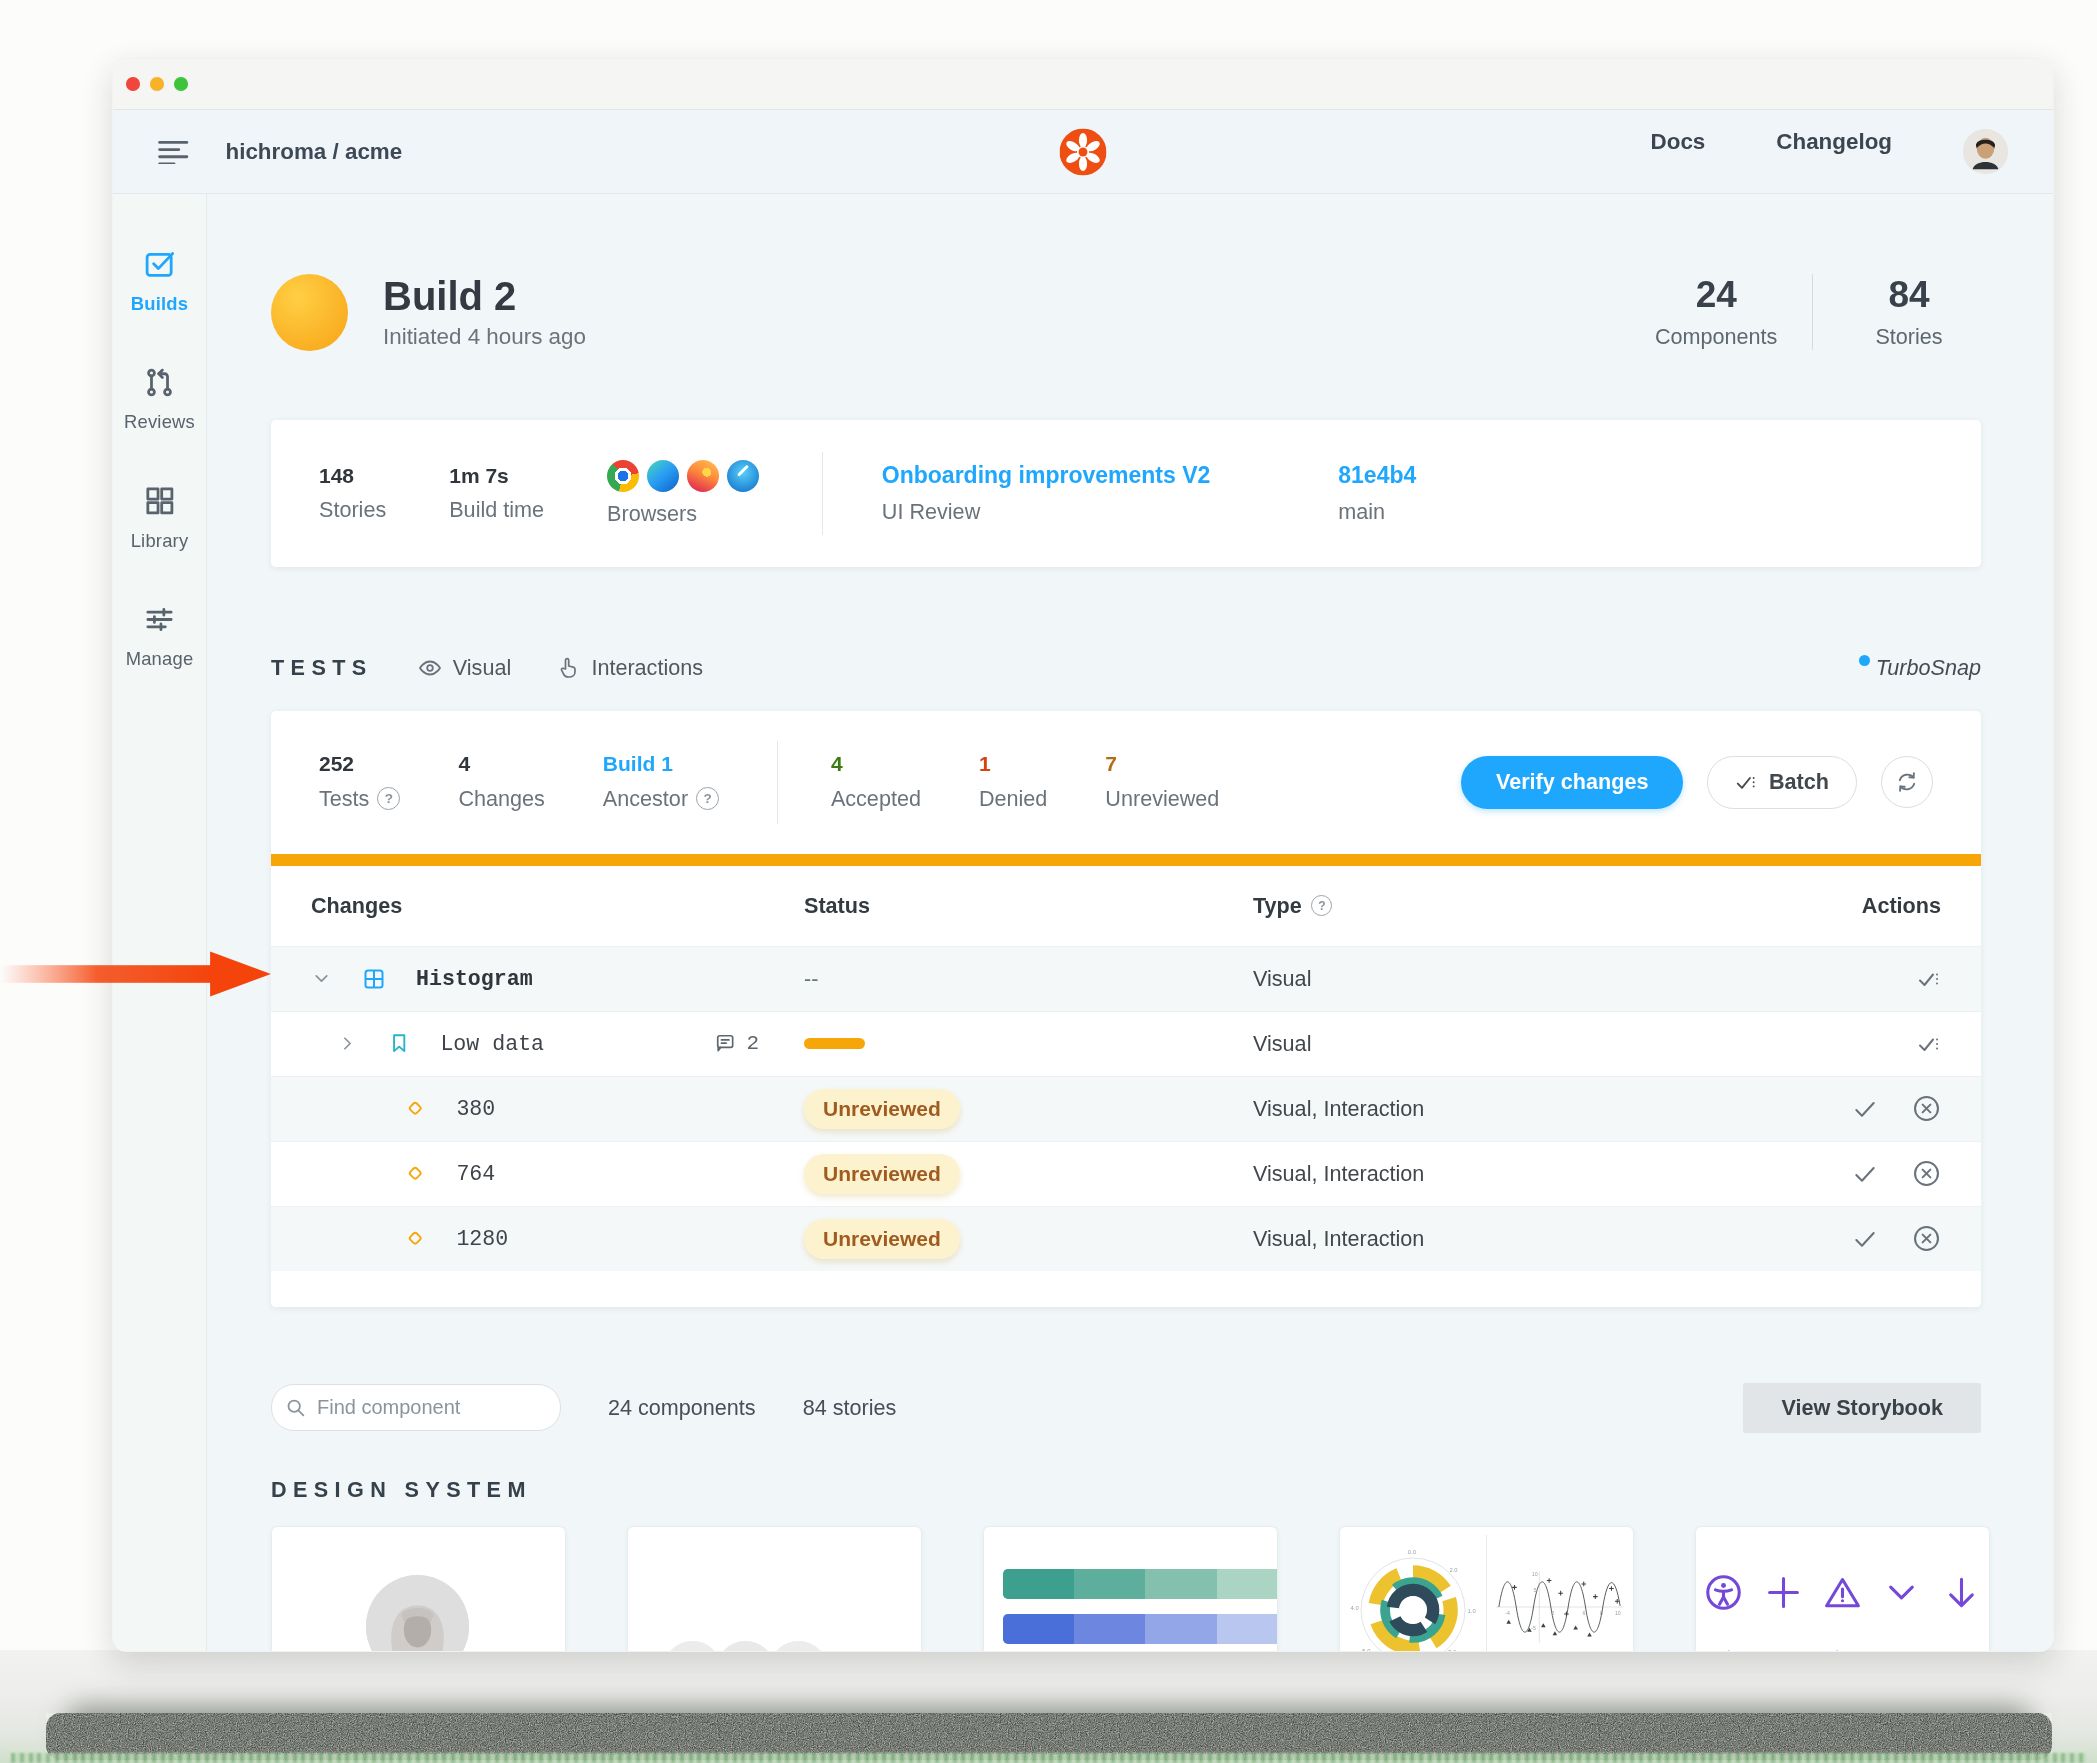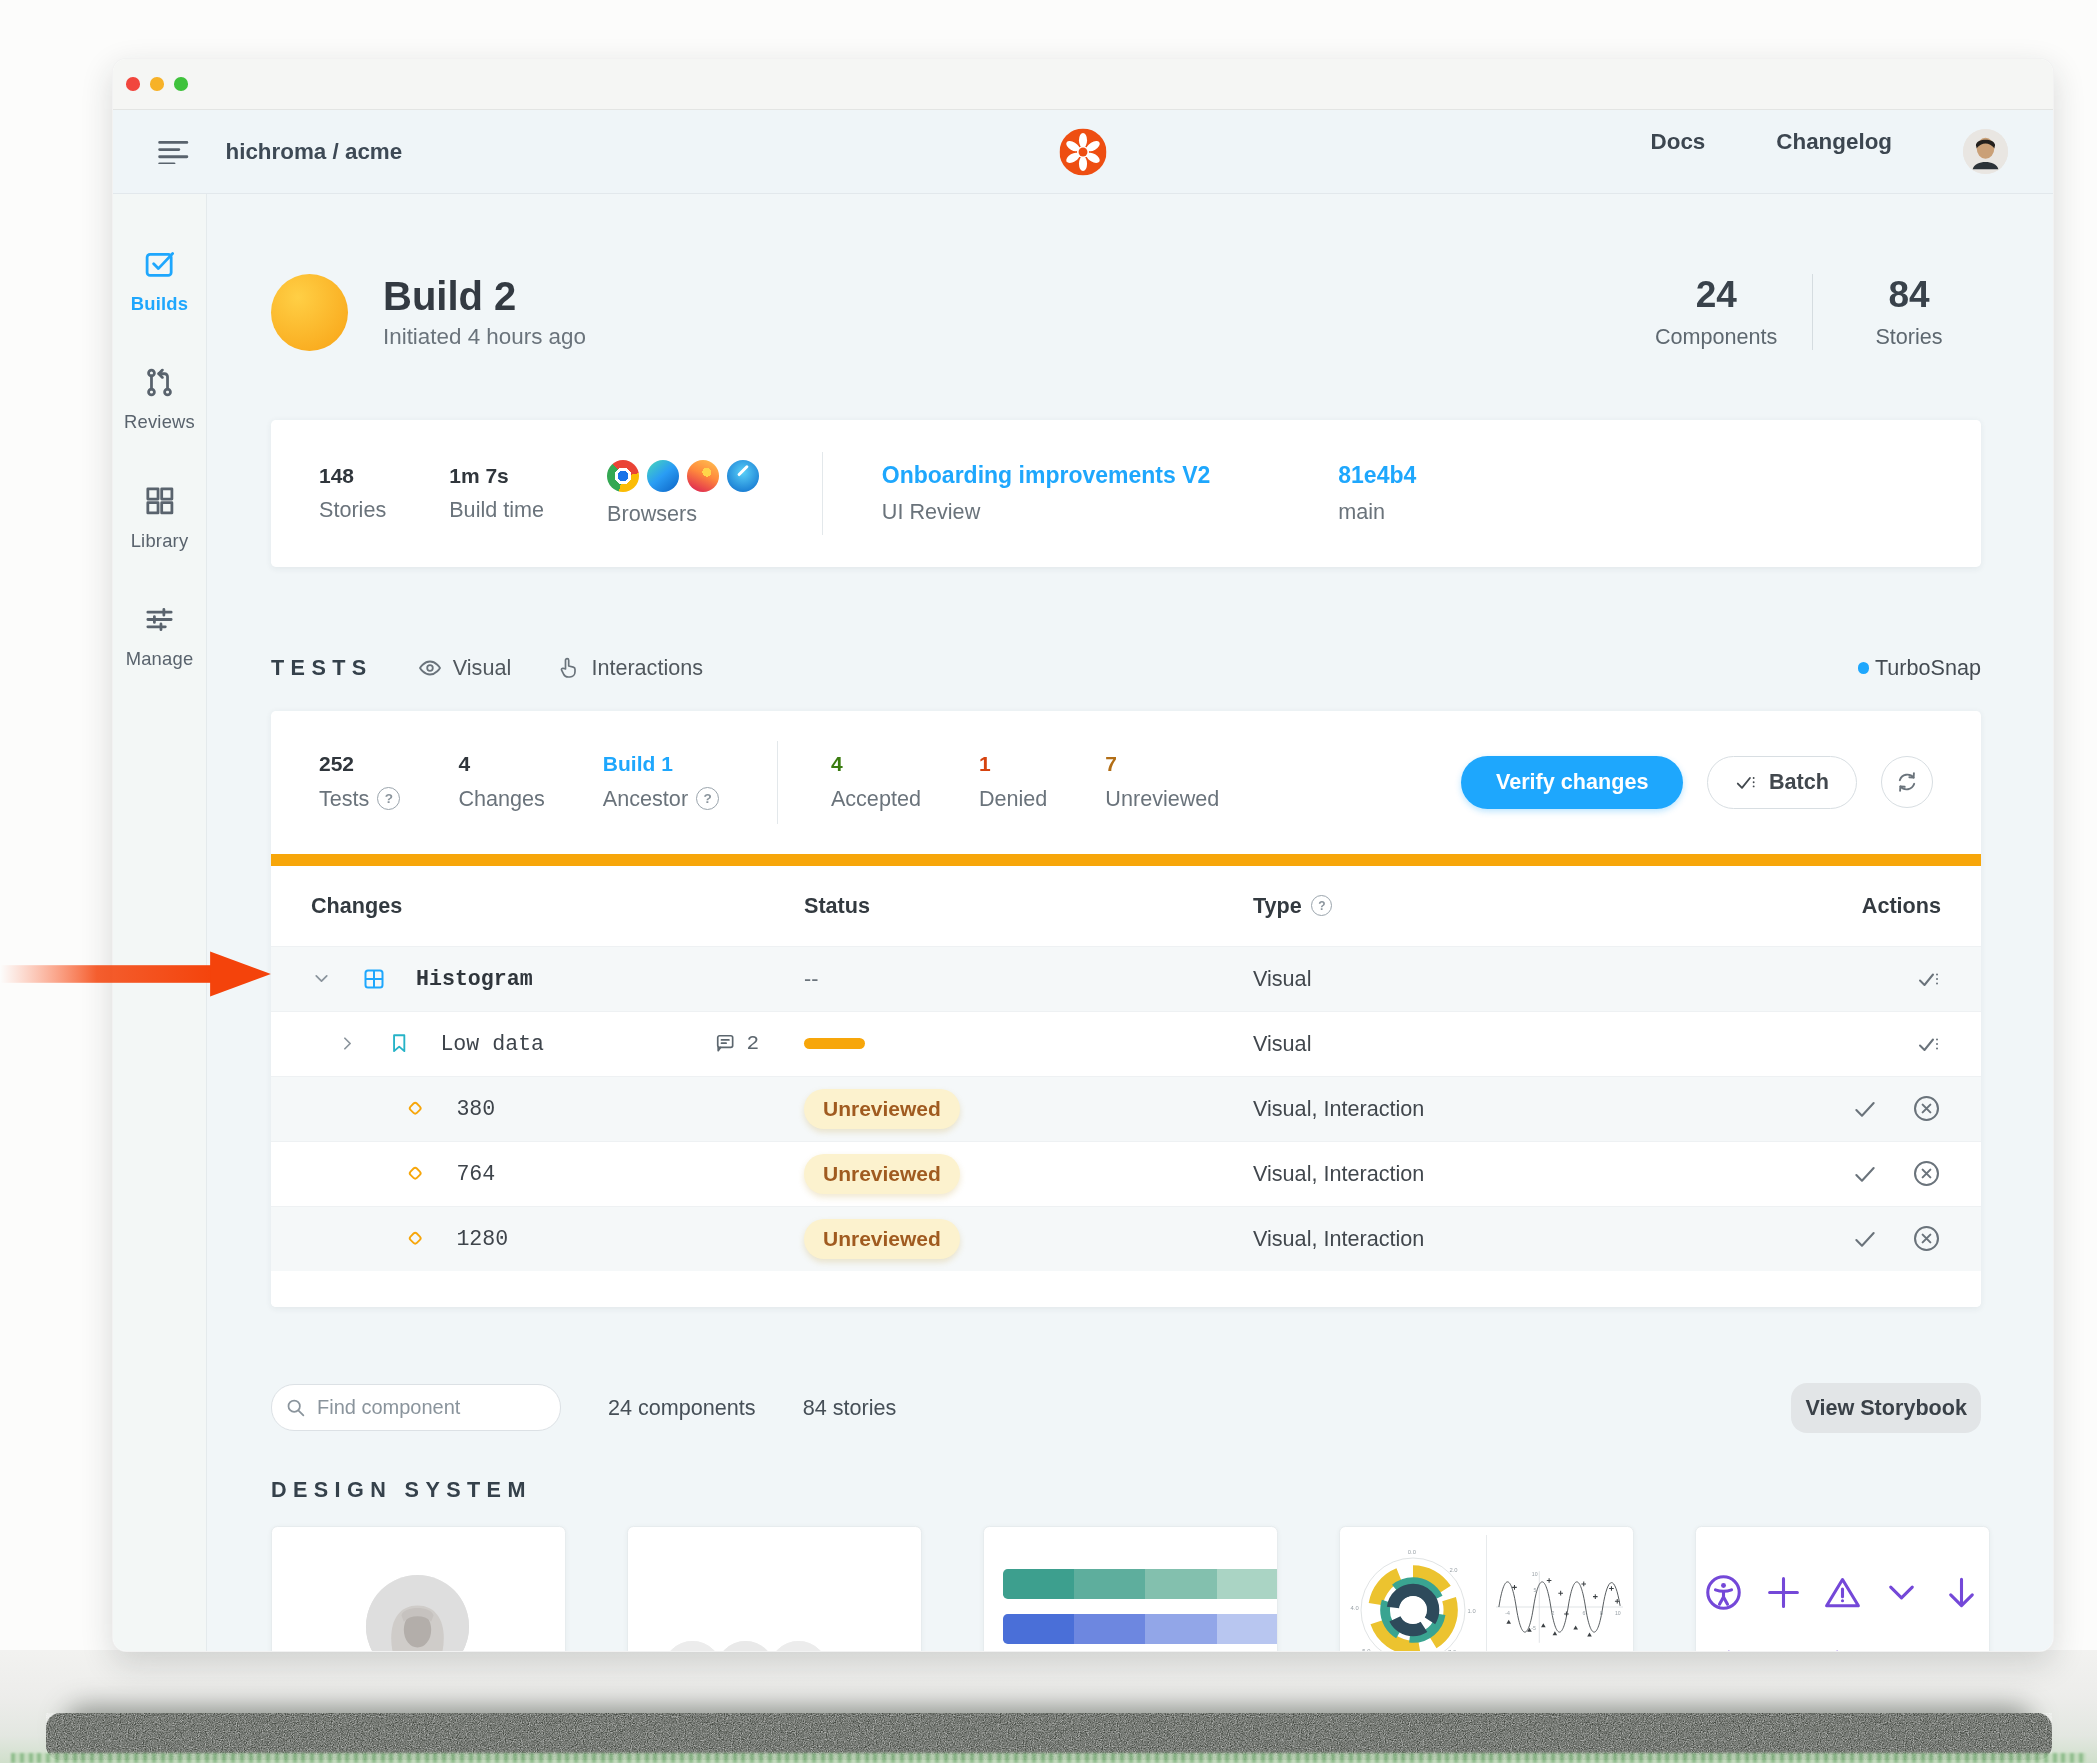--- a/index.html
+++ b/index.html
@@ -68,21 +68,21 @@
   .bic.safari::after{content:"";position:absolute;left:8.8px;top:8.8px;width:14.4px;height:3.2px;background:#fff;
     transform:rotate(-45deg);border-radius:1.6px;}
   .vdiv{width:0.8px;height:83px;background:#e3e8eb;margin-right:59px;}
   .linkblock .v{font-size:23px;font-weight:700;color:#1ea7fd;cursor:pointer;}
   .linkblock .l{font-size:21.6px;color:#6a737b;margin-top:9.6px;}
   .info-card .linkblock{margin-right:128px;}
   
   .tests-row{margin-top:80px;height:42px;display:flex;align-items:center;gap:45px;}
   .sec-heading{font-size:21.6px;font-weight:700;letter-spacing:6.4px;color:#35414b;}
   .ttool{display:flex;align-items:center;gap:11.2px;font-size:21.6px;color:#51585e;cursor:pointer;}
-  .turbosnap{margin-left:auto;display:flex;align-items:center;gap:6px;font-size:21.6px;color:#444b52;cursor:pointer;}
+  .turbosnap{margin-left:auto;display:flex;align-items:flex-start;gap:6px;font-size:21.6px;color:#444b52;cursor:pointer;font-style:italic;}
   .bluedot{width:11.2px;height:11.2px;border-radius:50%;background:#1ea7fd;}
   
   .tests-card{margin-top:21.6px;overflow:hidden;}
   .summary{height:143px;display:flex;align-items:center;padding:0 48px;}
   .summary .stat{margin-right:58px;}
   .summary .stat .l{display:flex;align-items:center;gap:8px;}
   .v.blue{color:#1ea7fd;} .v.green{color:#3a7c10;} .v.red{color:#d6430f;} .v.amber{color:#b26e16;}
   .helpc{width:21px;height:21px;border-radius:50%;border:1.2px solid #9aa4ac;color:#8a949c;
     font-size:13.6px;display:inline-flex;align-items:center;justify-content:center;font-weight:700;cursor:pointer;}
   .summary-actions{margin-left:auto;display:flex;align-items:center;gap:24px;}
@@ -112,21 +112,21 @@
   .aicon{cursor:pointer;display:flex;}
   .tfoot{height:36px;background:#fff;}
   
   .controls-row{margin-top:76px;height:50px;display:flex;align-items:center;}
   .search{position:relative;width:290px;height:47px;}
   .search input{width:100%;height:100%;box-sizing:border-box;border:1.2px solid #dce1e5;border-radius:23px;
     background:#fff;padding:0 16px 0 45px;font-size:20px;color:#40474d;outline:none;font-family:inherit;}
   .search input::placeholder{color:#8a949c;}
   .search .mag{position:absolute;left:14.4px;top:13px;color:#8a949c;}
   .count-text{font-size:21.6px;color:#464f57;margin-left:47px;}
-  .btn-gray{margin-left:auto;height:50px;padding:0 14px;border-radius:16px;background:#e2e5e7;
+  .btn-gray{margin-left:auto;height:50px;padding:0 38px;border-radius:2px;background:#e2e5e7;
     font-size:21.6px;font-weight:700;color:#3a4148;display:flex;align-items:center;cursor:pointer;}
   
   .ds-heading{margin-top:44px;height:27px;}
   .cards-row{margin-top:22.4px;display:flex;gap:61px;height:241px;}
   .ds-card{width:293px;flex:0 0 auto;background:#fff;border:0.8px solid #e7ecee;border-radius:6.4px;
     box-shadow:0 1.6px 4.8px rgba(48,57,66,.05);position:relative;overflow:hidden;cursor:pointer;}
   .portrait{position:absolute;left:94px;top:48px;width:103px;height:103px;border-radius:50%;overflow:hidden;
     background:linear-gradient(#ebebeb,#cfcfcf);}
   .mini-avatar{position:absolute;width:59px;height:59px;border-radius:50%;overflow:hidden;background:#ededed;top:114px;}
   .swatch-col{position:absolute;left:19px;top:42px;right:0;display:flex;flex-direction:column;gap:14.4px;}

